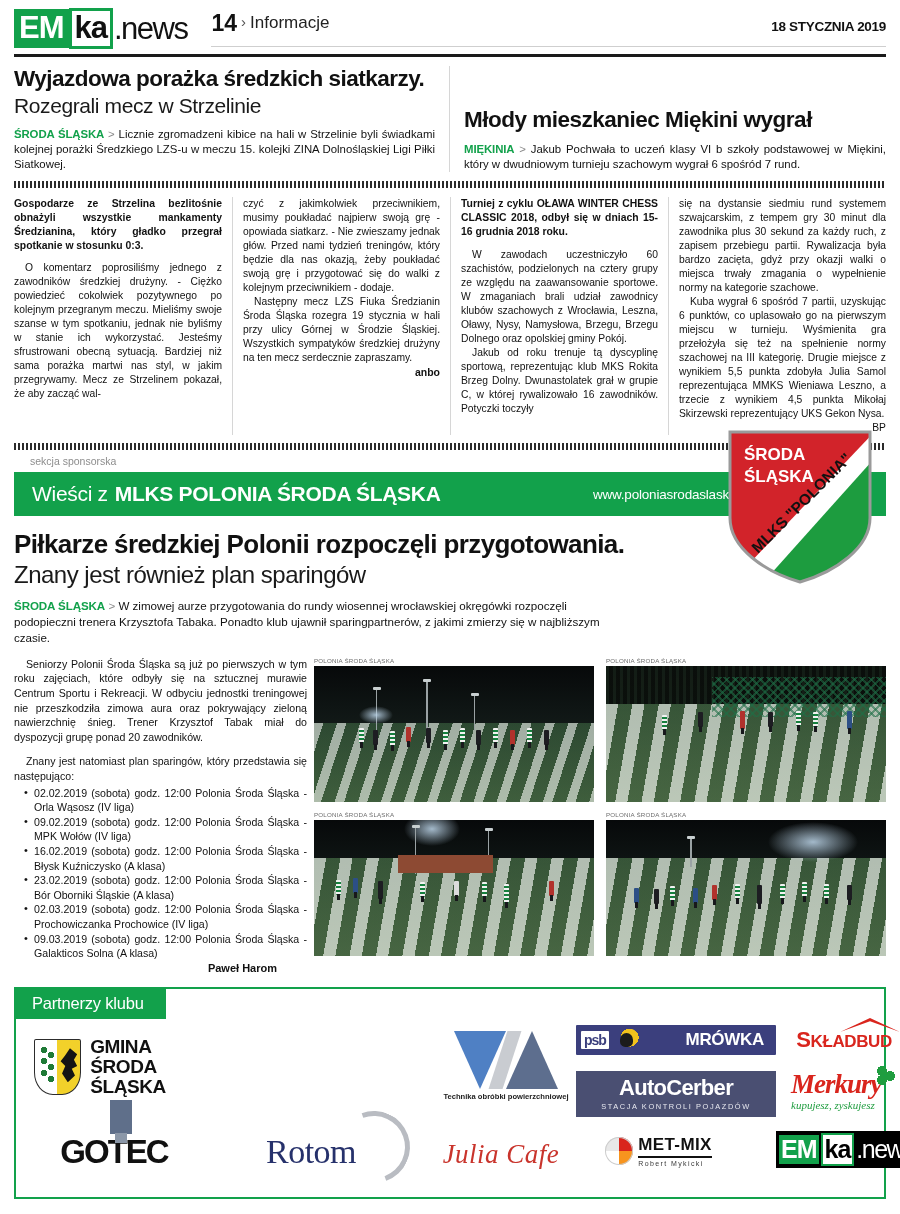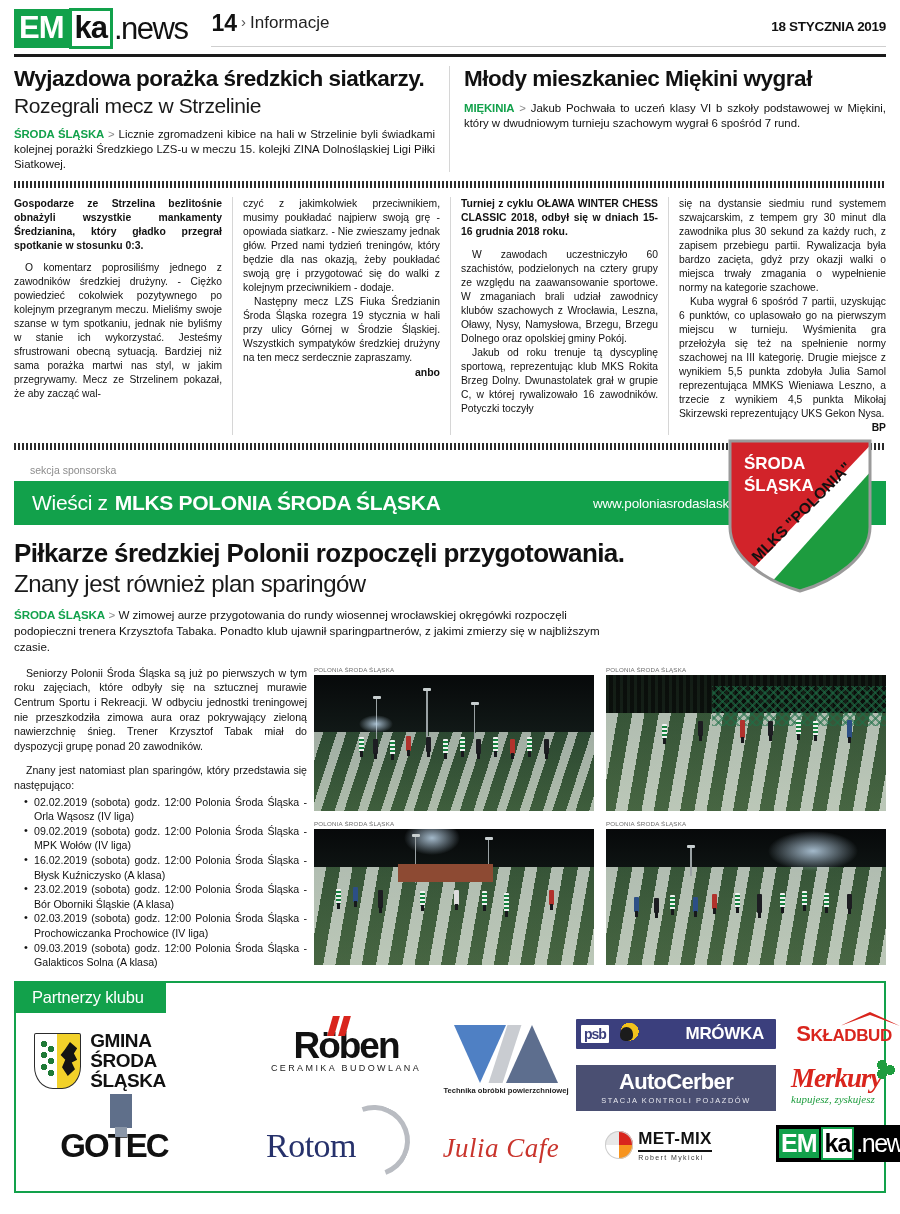--- a/index.html
+++ b/index.html
@@ -21,21 +21,21 @@
   .logo .news{color:#111;font-size:31px;font-weight:normal;letter-spacing:-1.5px;margin-left:1px;}
   .breadcrumbwrap{margin-left:24px;padding-top:4px;flex:1;border-bottom:1px solid #cfcfcf;height:34px;display:flex;align-items:flex-start;}
   .pagenum{font-size:23px;font-weight:bold;color:#111;line-height:1;}
   .crumb-sep{font-size:15px;color:#555;margin:0 4px;line-height:1;position:relative;top:2px;}
   .crumb-label{font-size:17px;color:#222;line-height:1;position:relative;top:2px;}
   .dateline{margin-left:auto;font-size:13.5px;font-weight:bold;letter-spacing:-0.3px;color:#111;padding-top:7px;}
 
   .rule-black{height:3px;background:#1a1a1a;margin-top:2px;}
 
   
-  .top-articles{display:flex;margin-top:9px;}
+  .top-articles{display:flex;margin-top:9px;align-items:flex-end;}
   .art{width:50%;box-sizing:border-box;}
   .art.left{padding-right:14px;border-right:1px solid #d6d6d6;}
   .art.right{padding-left:14px;}
   h1.hl{font-size:22.5px;font-weight:bold;line-height:1.14;margin:0;letter-spacing:-0.5px;}
   h2.hl2{font-size:21px;font-weight:normal;line-height:1.14;margin:2px 0 0 0;letter-spacing:-0.4px;color:#1a1a1a;}
   .lead{font-size:11.4px;line-height:1.33;margin-top:9px;color:#111;text-align:justify;}
   .place{color:#12a14b;font-weight:bold;letter-spacing:-0.1px;}
   .gt{color:#8a8a8a;}
 
   .dotrule{height:7px;margin:9px 0 0 0;background:repeating-linear-gradient(to right,#2b2b2b 0 2px,transparent 2px 4px);}
@@ -45,26 +45,26 @@
   .col{width:25%;box-sizing:border-box;font-size:10.3px;line-height:1.36;text-align:justify;}
   .col.c1{padding-right:10px;}
   .col.c2{padding:0 10px 0 10px;border-left:1px solid #d6d6d6;}
   .col.c3{padding:0 10px 0 10px;border-left:1px solid #d6d6d6;}
   .col.c4{padding-left:10px;border-left:1px solid #d6d6d6;}
   .col p{margin:0;}
   .col p.ind{text-indent:11px;}
   .col .intro{font-weight:bold;font-size:10.4px;line-height:1.33;}
   .col .gap{height:9px;}
   .sig{text-align:right;font-weight:bold;font-size:10.5px;}
-  .sig-inline{font-weight:bold;float:right;}
+  .sig-inline{font-weight:normal;float:right;}
 
   .dotrule2{height:7px;margin:8px 0 0 0;background:repeating-linear-gradient(to right,#2b2b2b 0 2px,transparent 2px 4px);}
 
   
-  .sponsor-label{font-size:10.5px;color:#8d8d8d;margin:14px 0 5px 16px;}
+  .sponsor-label{font-size:10.5px;color:#8d8d8d;margin:5px 0 5px 16px;}
   .sponsor-bar{background:#12a14b;height:44px;display:flex;align-items:center;padding:0 18px;position:relative;}
   .sponsor-bar .wiesci{color:#fff;font-size:21px;letter-spacing:-0.3px;}
   .sponsor-bar .club{color:#fff;font-size:21px;font-weight:bold;margin-left:7px;letter-spacing:-0.3px;}
   .sponsor-bar .url{color:#fff;font-size:13.5px;margin-left:auto;margin-right:118px;letter-spacing:-0.2px;}
 
   
   .crest{position:absolute;right:6px;top:-46px;width:160px;height:160px;}
 
   h1.hl-big{font-size:26px;font-weight:bold;line-height:1.1;margin:14px 0 0 0;letter-spacing:-0.6px;}
   h2.hl-big2{font-size:24px;font-weight:normal;line-height:1.1;margin:3px 0 0 0;letter-spacing:-0.5px;color:#1a1a1a;}
@@ -311,20 +311,21 @@
       <div class="gap"></div>
       <p class="ind">Znany jest natomiast plan sparingów, który przedstawia się następująco:</p>
       <ul>
         <li>02.02.2019 (sobota) godz. 12:00 Polonia Środa Śląska - Orla Wąsosz (IV liga)</li>
         <li>09.02.2019 (sobota) godz. 12:00 Polonia Środa Śląska - MPK Wołów (IV liga)</li>
         <li>16.02.2019 (sobota) godz. 12:00 Polonia Środa Śląska - Błysk Kuźniczysko (A klasa)</li>
         <li>23.02.2019 (sobota) godz. 12:00 Polonia Środa Śląska - Bór Oborniki Śląskie (A klasa)</li>
         <li>02.03.2019 (sobota) godz. 12:00 Polonia Środa Śląska - Prochowiczanka Prochowice (IV liga)</li>
         <li>09.03.2019 (sobota) godz. 12:00 Polonia Środa Śląska - Galakticos Solna (A klasa)</li>
       </ul>
+      <p class="author">Paweł Harom</p>
     </div>
 
     <div class="photos">
 
       <div class="photo-cell">
         <div class="photo-cap">POLONIA ŚRODA ŚLĄSKA</div>
         <div class="photo">
           <div class="sky"></div>
           <div class="pitch"></div>
           <div class="lamp" style="left:22%;top:18%;height:42px;"></div>
@@ -414,30 +415,20 @@
         <div class="gherb">
           <div class="clover"></div>
           <div class="eagle"></div>
         </div>
         <div class="gtxt">
           <div>GMINA</div>
           <div>ŚRODA ŚLĄSKA</div>
         </div>
       </div>
 
-      <div class="plogo roben">
-        <div class="rb">
-          <span class="tiles">
-              <i style="left:0"></i>
-              <i style="left:11px"></i>
-            </span>
-          <span>Röben</span>
-        </div>
-        <div class="sub">CERAMIKA BUDOWLANA</div>
-      </div>
 
       <div class="plogo via">
         <div class="viamark">
           <i class="v1"></i>
             <i class="slash"></i>
             <i class="a1"></i>
         </div>
         <div class="sub">Technika obróbki powierzchniowej</div>
       </div>
 

